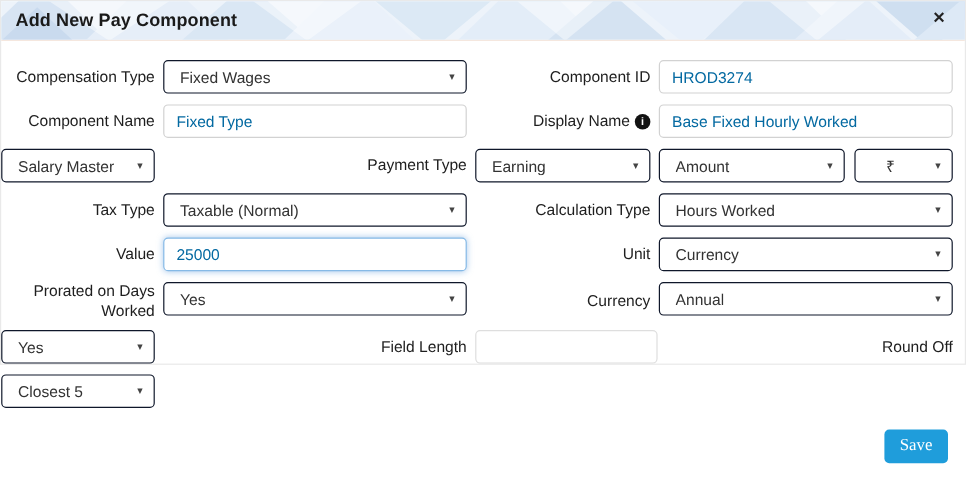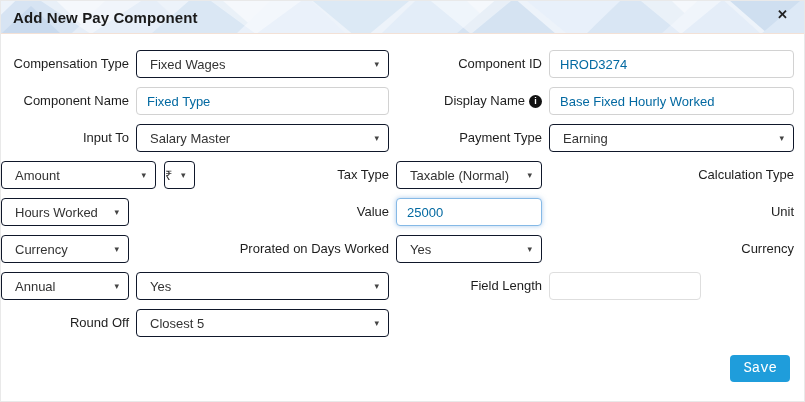--- a/index.html
+++ b/index.html
@@ -9,21 +9,21 @@
     --title-text:#1a1a1a;
   }
   *{box-sizing:border-box;}
   html,body{margin:0;padding:0;}
   body{
     width:805px;height:402px;
     font-family:"Liberation Sans",sans-serif;
     background:#fff;color:#222;overflow:hidden;
   }
   .modal{
-    width:805px;height:402px;background:#fff;
+    width:805px;height:304px;background:#fff;
     border:1px solid #e9e9e9;display:flex;flex-direction:column;
   }
   
   .modal-header{
     position:relative;height:33px;flex:0 0 33px;
     background:linear-gradient(90deg,#f1f6fb,#e2ecf7);
     border-bottom:1px solid var(--header-border);
     overflow:hidden;
   }
   .modal-header svg{position:absolute;left:0;top:0;}
@@ -83,21 +83,21 @@
     cursor:pointer;
   }
   
   .footer{
     display:flex;justify-content:flex-end;gap:10px;
     padding:18px 14px 0 0;
   }
   .btn{
     background:var(--accent-button);color:#fff;border:none;
     border-radius:4px;padding:6px 13px;font-size:14px;
-    font-family:Liberation Mono, monospace;cursor:pointer;line-height:1.1;
+    font-family:Liberation Serif, serif;cursor:pointer;line-height:1.1;
   }
 </style>
 </head>
 <body>
 
 <div class="modal">
 
   <div class="modal-header">
     <svg width="805" height="33" aria-hidden="true">
       <rect x="0" y="0" width="805" height="33" fill="#edf3fa"></rect>
@@ -146,21 +146,20 @@
       <input class="input" value="Fixed Type" style="">
     </div>
     <div class="lbl">
       <span>Display Name</span>
       <span class="info-icon">i</span>
     </div>
     <div class="ctl">
       <input class="input" value="Base Fixed Hourly Worked" style="">
     </div>
 
-    <div class="lbl">Input To</div>
     <div class="ctl">
       <div class="select">
         <span class="sel-text">Salary Master</span>
         <span class="caret">▾</span>
       </div>
     </div>
     <div class="lbl">Payment Type</div>
     <div class="ctl">
       <div class="select">
         <span class="sel-text">Earning</span>

